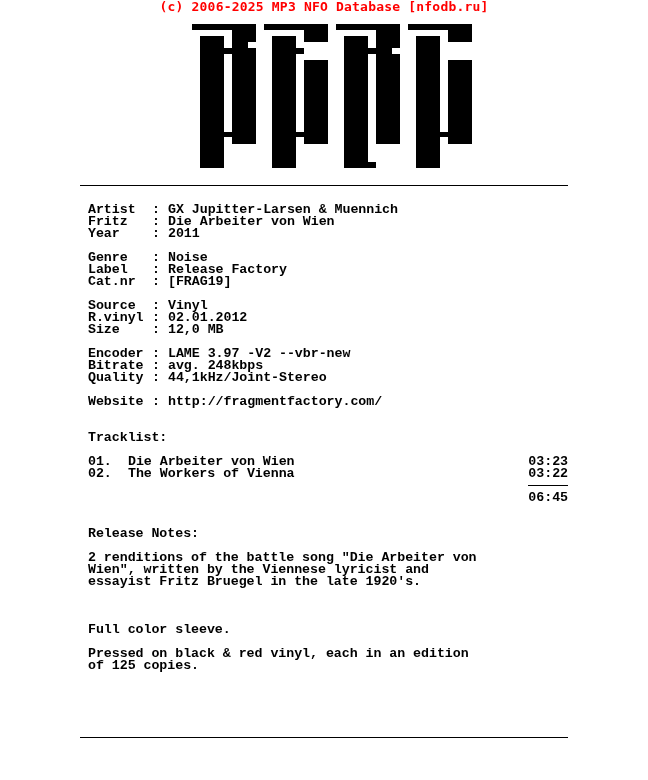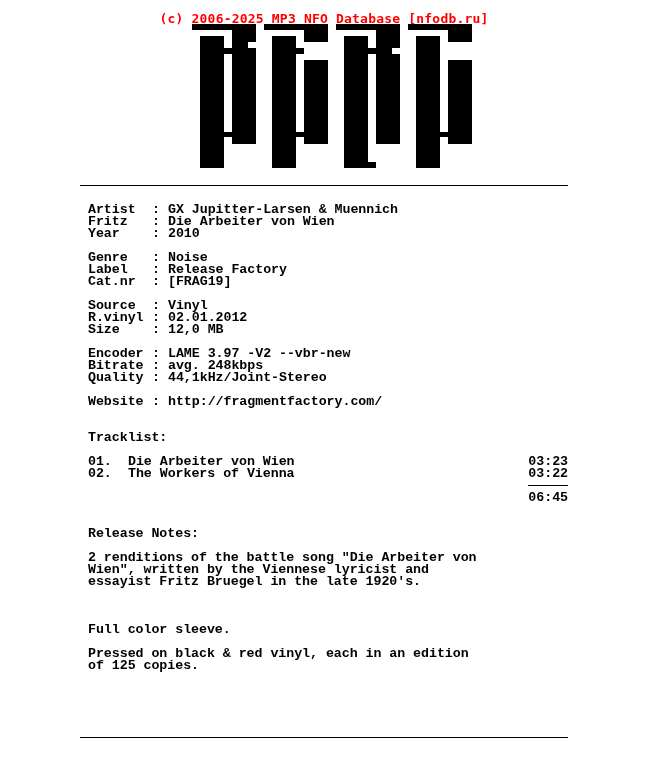--- a/index.html
+++ b/index.html
@@ -1,18 +1,18 @@
 <!DOCTYPE html>
 <html><head>
 <meta charset="utf-8">
 <style>
   html, body { margin: 0; padding: 0; background: #ffffff; }
   body { width: 648px; height: 780px; position: relative; overflow: hidden;
          font-family: "DejaVu Sans Mono", "Liberation Mono", monospace; color: #000; }
-  .copyright { position: absolute; top: 12px; left: 0; width: 648px; text-align: center;
+  .copyright { position: absolute; top: 0; left: 0; width: 648px; text-align: center;
                color: #ff0000; font-size: 13px; font-weight: bold; line-height: 13px;
                font-family: "DejaVu Sans Mono", monospace; letter-spacing: 0.2px; }
   .logo { position: absolute; left: 0; top: 0; width: 648px; height: 175px; }
   .blk { position: absolute; background: #000; }
   .rule { position: absolute; height: 1px; background: #000; }
   .nfo { position: absolute; left: 88px; top: 204px; width: 480px; font-family: Liberation Mono, monospace; }
   .ln { height: 12px; line-height: 12px; font-size: 13.3px; white-space: pre; font-weight: bold;
         letter-spacing: -0.05px; position: relative; }
   .key { display: inline-block; width: 64px; }
   .sep { display: inline-block; width: 16px; }
@@ -63,21 +63,21 @@
     <div class="blk" style="left:440px;top:132px;width:8px;height:5px"></div>
   </div>
 </div>
 
 <div class="rule" style="left:80px;top:185px;width:488px;"></div>
 
 <div class="nfo">
 
   <div class="ln"><span class="key">Artist</span><span class="sep">:</span><span>GX Jupitter-Larsen &amp; Muennich</span></div>
   <div class="ln"><span class="key">Fritz</span><span class="sep">:</span><span>Die Arbeiter von Wien</span></div>
-  <div class="ln"><span class="key">Year</span><span class="sep">:</span><span>2010</span></div>
+  <div class="ln"><span class="key">Year</span><span class="sep">:</span><span>2011</span></div>
   <div class="gap"></div>
 
   <div class="ln"><span class="key">Genre</span><span class="sep">:</span><span>Noise</span></div>
   <div class="ln"><span class="key">Label</span><span class="sep">:</span><span>Release Factory</span></div>
   <div class="ln"><span class="key">Cat.nr</span><span class="sep">:</span><span>[FRAG19]</span></div>
   <div class="gap"></div>
 
   <div class="ln"><span class="key">Source</span><span class="sep">:</span><span>Vinyl</span></div>
   <div class="ln"><span class="key">R.vinyl</span><span class="sep">:</span><span>02.01.2012</span></div>
   <div class="ln"><span class="key">Size</span><span class="sep">:</span><span>12,0 MB</span></div>

